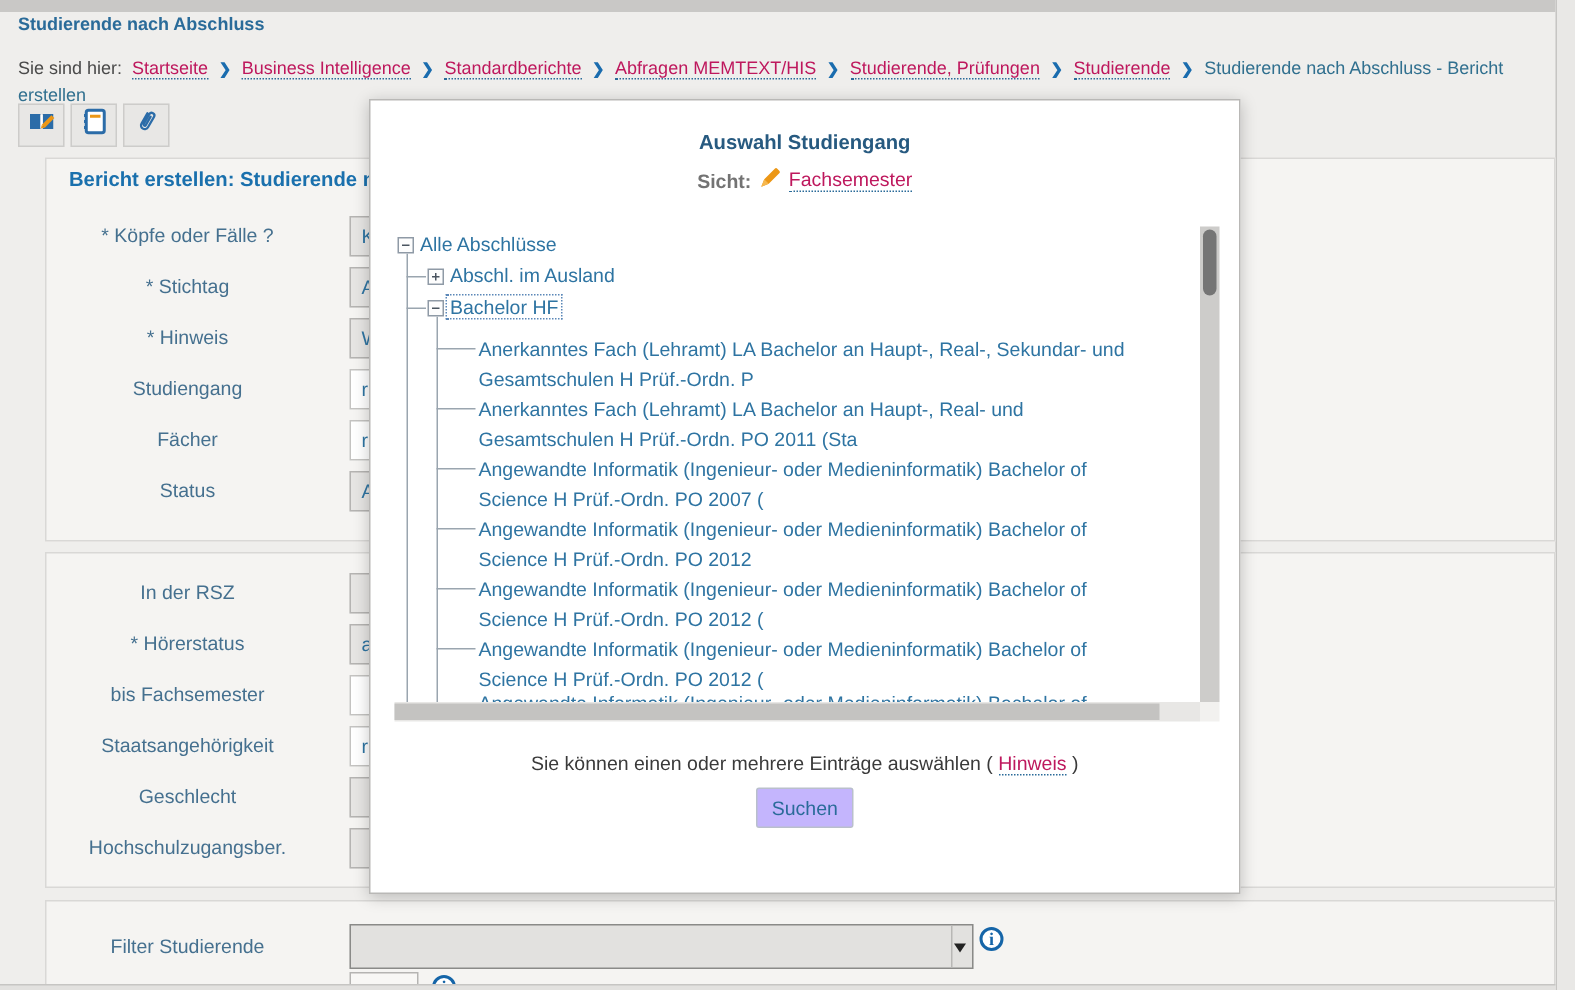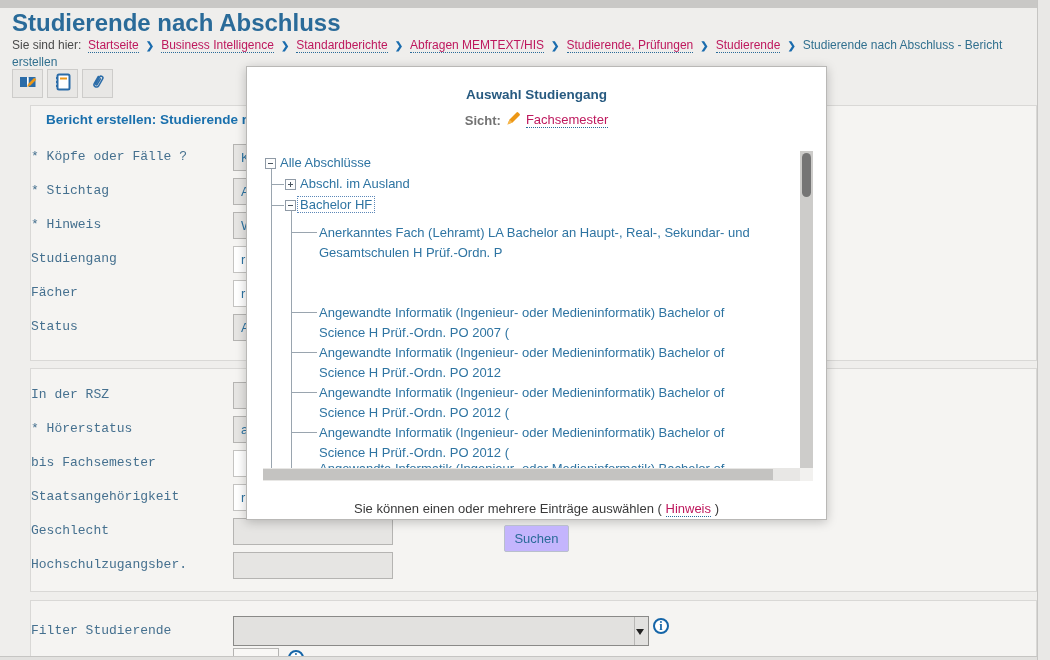--- a/index.html
+++ b/index.html
@@ -3,46 +3,46 @@
 <meta charset="utf-8">
 <style>
   * { box-sizing: border-box; margin: 0; padding: 0; }
   html,body { width:1050px; height:660px; overflow:hidden; }
   body { font-family:"Liberation Sans", sans-serif; background:#efeeec; position:relative; color:#333; }
 
   .top-strip { position:absolute; left:0; top:0; width:1037px; height:8px; background:#c9c8c6; }
   .right-col { position:absolute; left:1037px; top:0; width:13px; height:660px; background:#e9e8e6; border-left:1px solid #c6c5c3; }
   .bottom-strip { position:absolute; left:0; top:656px; width:1037px; height:4px; background:#e2e1df; border-top:1px solid #c6c5c3; }
 
-  .page-title { position:absolute; left:12px; top:9px; font-size:24px; font-weight:600; color:#2a6b99; }
+  .page-title { position:absolute; left:12px; top:9px; font-size:12px; font-weight:600; color:#2a6b99; }
 
   .breadcrumb { position:absolute; left:12px; top:37px; width:1010px; font-size:12px; color:#4a4a4a; line-height:16px; }
   .breadcrumb a, .link { color:#be185d; text-decoration:none; border-bottom:1px dotted #2a6b99; cursor:pointer; }
   .crumb-sep { display:inline-block; margin:0 7px; color:#1a6cae; font-size:10px; font-weight:bold; }
   .crumb-sep::before { content:"\276F"; }
   .crumb-current { color:#31708f; }
 
   .toolbar { position:absolute; left:12px; top:69px; display:flex; gap:4px; }
   .tool-btn { width:31px; height:29px; background:#e8e7e5; border:1px solid #cdccca; display:flex; align-items:center; justify-content:center; cursor:pointer; }
 
   .panel { position:absolute; left:30px; width:1007px; background:#f5f4f2; border:1px solid #d9d8d6; }
   .panel-1 { top:105px; height:256px; }
   .panel-2 { top:368px; height:224px; }
   .panel-3 { top:600px; height:80px; }
 
   .section-heading { position:absolute; left:15px; top:6px; font-size:13.5px; font-weight:bold; color:#1a70ad; }
 
   .field-row { position:absolute; left:0; height:27px; }
-  .field-label { position:absolute; left:0; width:188px; text-align:left; font-size:13px; color:#45708f; top:5px;font-family:Liberation Mono, monospace; }
+  .field-label { position:absolute; left:0; width:188px; text-align:center; font-size:13px; color:#45708f; top:5px; }
   .field-box { position:absolute; left:202px; top:0; height:27px; width:160px; font-size:13px; color:#2e74a2; padding:5px 0 0 7px; }
   .box-select { background:#e6e5e3; border:1px solid #b5b4b2; }
   .box-input  { background:#ffffff; border:1px solid #c4c3c1; }
 
   
-  .modal { position:absolute; left:246px; top:66px; width:581px; height:454px; background:#ffffff; border:1px solid #b9b8b6; box-shadow:0 2px 10px rgba(0,0,0,0.22); z-index:10; }
+  .modal { position:absolute; left:246px; top:66px; width:581px; height:530px; background:#ffffff; border:1px solid #b9b8b6; box-shadow:0 2px 10px rgba(0,0,0,0.22); z-index:10; }
   .modal-title { position:absolute; top:20px; width:100%; text-align:center; font-size:13.5px; font-weight:bold; color:#275a80; }
   .sicht-row { position:absolute; top:44px; width:100%; display:flex; justify-content:center; align-items:center; gap:5px; font-size:13px; color:#333; }
   .sicht-label { font-weight:bold; color:#737373; }
   .sicht-value { color:#3c6e92; }
 
   .tree-viewport { position:absolute; left:16px; top:84px; width:550px; height:330px; }
   .tree-content { position:absolute; left:0; top:0; width:537px; height:317px; overflow:hidden; font-size:13px; color:#2e74a2; }
 
   .tree-row { position:absolute; height:18px; white-space:nowrap; cursor:pointer; }
   .tree-label { padding:0 2px; }
@@ -222,20 +222,21 @@
       <div class="expander" style="left:2px; top:7px;"></div>
       <div class="tree-row" style="left:15px; top:4px;"><span class="tree-label">Alle Abschlüsse</span></div>
 
       <div class="expander plus" style="left:22px; top:28px;"></div>
       <div class="tree-row" style="left:35px; top:25px;"><span class="tree-label">Abschl. im Ausland</span></div>
 
       <div class="expander" style="left:22px; top:49px;"></div>
       <div class="tree-row focused" style="left:35px; top:46px;"><span class="tree-label">Bachelor HF</span></div>
 
       <div class="leaf" style="top:72px;">Anerkanntes Fach (Lehramt) LA Bachelor an Haupt-, Real-, Sekundar- und Gesamtschulen H Prüf.-Ordn. P</div>
+      <div class="leaf" style="top:112px;">Anerkanntes Fach (Lehramt) LA Bachelor an Haupt-, Real- und Gesamtschulen H Prüf.-Ordn. PO 2011 (Sta</div>
       <div class="leaf" style="top:152px;">Angewandte Informatik (Ingenieur- oder Medieninformatik) Bachelor of Science H Prüf.-Ordn. PO 2007 (</div>
       <div class="leaf" style="top:192px;">Angewandte Informatik (Ingenieur- oder Medieninformatik) Bachelor of Science H Prüf.-Ordn. PO 2012</div>
       <div class="leaf" style="top:232px;">Angewandte Informatik (Ingenieur- oder Medieninformatik) Bachelor of Science H Prüf.-Ordn. PO 2012 (</div>
       <div class="leaf" style="top:272px;">Angewandte Informatik (Ingenieur- oder Medieninformatik) Bachelor of Science H Prüf.-Ordn. PO 2012 (</div>
       <div class="leaf leaf-clip" style="top:308px;">Angewandte Informatik (Ingenieur- oder Medieninformatik) Bachelor of</div>
     </div>
     <div class="vscroll">
         <div class="vthumb"></div>
       </div>
     <div class="hscroll">

